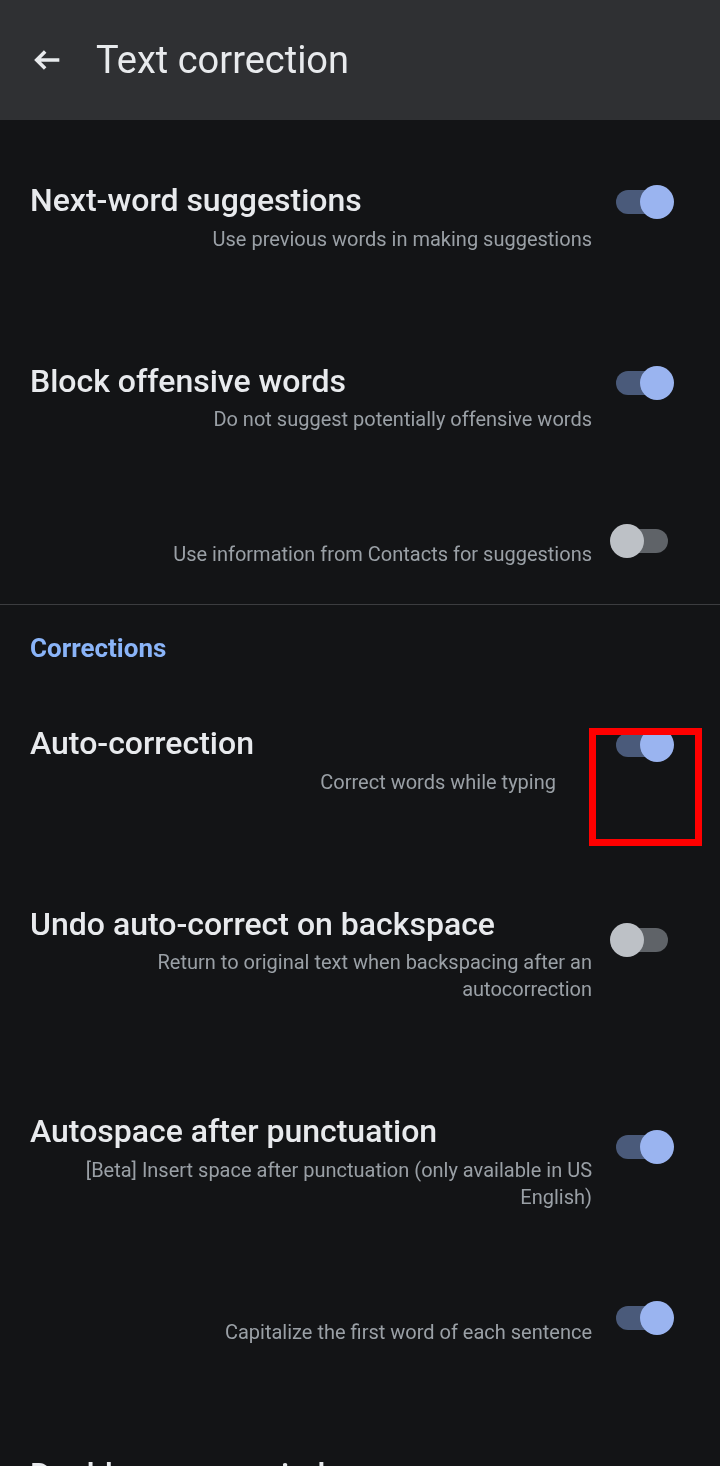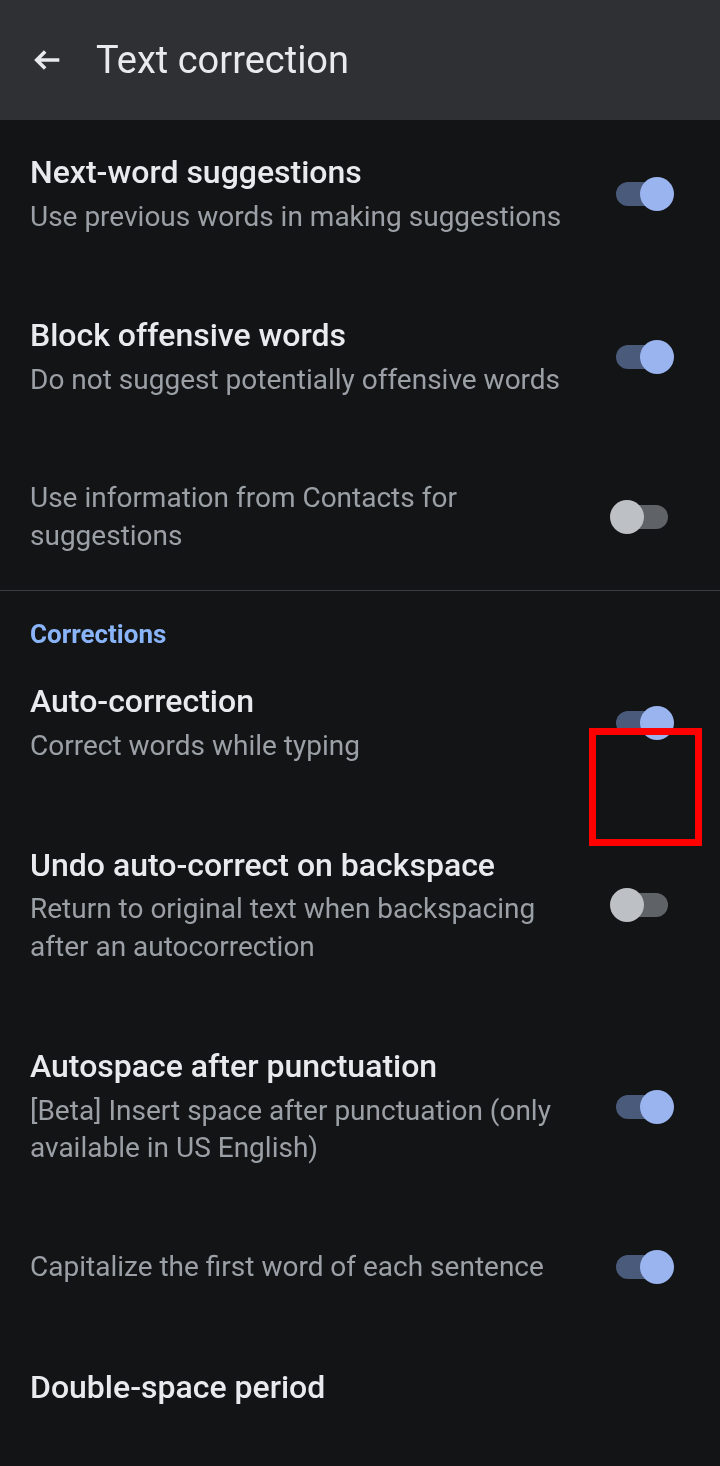--- a/index.html
+++ b/index.html
@@ -4,23 +4,23 @@
 <style>
   * { margin:0; padding:0; box-sizing:border-box; }
   html,body { width:720px; height:1466px; background:#000; font-family:Roboto,Arial,sans-serif; color:#e8eaed; overflow:hidden; }
   .screen { width:720px; height:1466px; background:#131416; position:relative; }
   .header { height:120px; background:#2f3033; display:flex; align-items:center; padding:8px 24px; }
   .back { width:48px; height:48px; display:flex; align-items:center; justify-content:center; margin-right:24px; }
   .back svg { width:34px; height:34px; stroke:#e8eaed; fill:none; stroke-width:2.5; }
   .title { font-size:38px; font-weight:400; color:#e8eaed; }
   .content { padding-top:8px; }
   .row { display:flex; align-items:center; padding:24px 30px; }
-  .txt { flex:1; padding-right:24px; }
+  .txt { flex:1; padding-right:24px;margin-top:28px; }
   .t1 { font-size:32px; font-weight:500; color:#e8eaed; line-height:1.3; margin-bottom:4px; }
-  .t2 { font-size:28px; font-weight:400; color:#9aa0a6; line-height:1.35; }
+  .t2 { font-size:20px; font-weight:400; color:#9aa0a6; line-height:1.35;text-align:right; }
   .sw { width:70px; height:40px; flex-shrink:0; display:flex; align-items:center; margin-right:4px; }
   .track { width:52px; height:24px; border-radius:12px; position:relative; }
   .knob { width:34px; height:34px; border-radius:50%; position:absolute; top:50%; transform:translateY(-50%); }
   .sw.on .track { background:#4a5a7a; }
   .sw.on .knob { background:#9ab4f0; right:-6px; }
   .sw.off .track { background:#5f6368; }
   .sw.off .knob { background:#bdc1c6; left:-6px; }
   .divider { height:1px; background:#3c3d40; margin:12px 0 0 0; }
   .section-hdr { font-size:26px; font-weight:700; color:#8ab4f8; padding:28px 30px 8px 30px; }
   .hl { position:absolute; border:7px solid #ff0000; pointer-events:none; }
@@ -78,21 +78,21 @@
           <div class="track">
             <div class="knob"></div>
           </div>
         </div>
     </div>
 
     <div class="divider"></div>
 
     <div class="section-hdr">Corrections</div>
 
-    <div class="row" style="position:relative;">
+    <div class="row" style="position:relative;gap:36px;">
       <div class="txt">
         <div class="t1">Auto-correction</div>
         <div class="t2">Correct words while typing</div>
       </div>
       <div class="sw on">
           <div class="track">
             <div class="knob"></div>
           </div>
         </div>
     </div>

